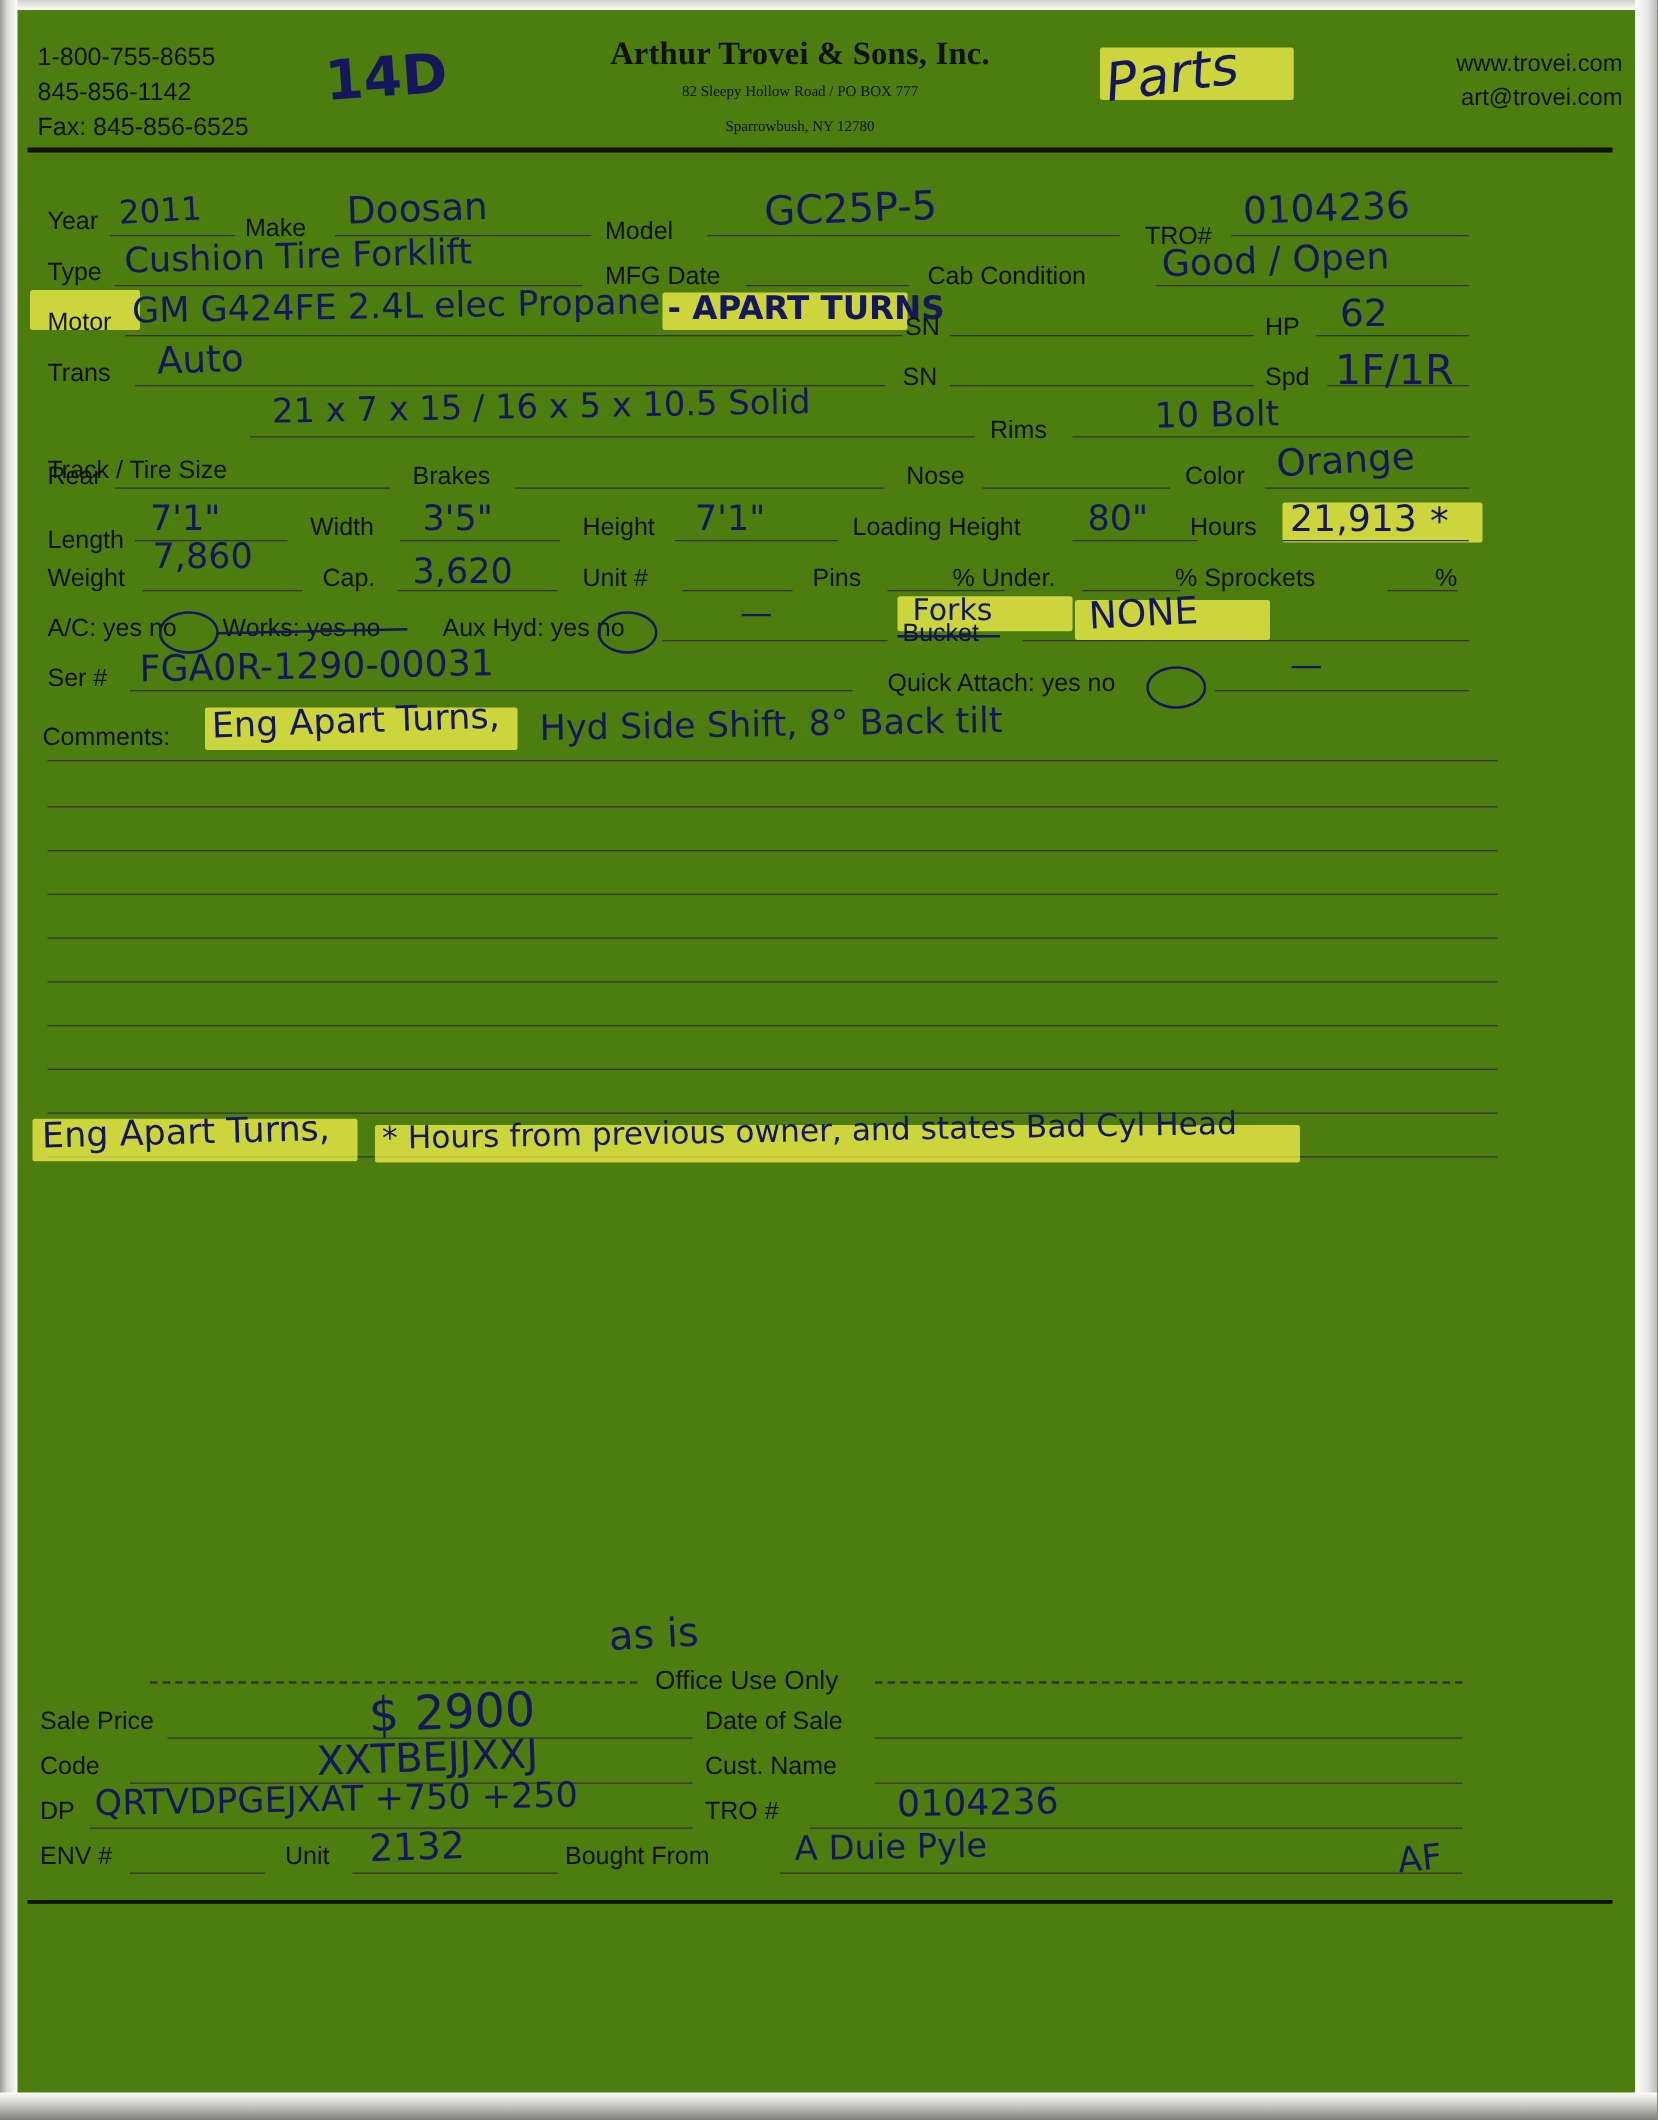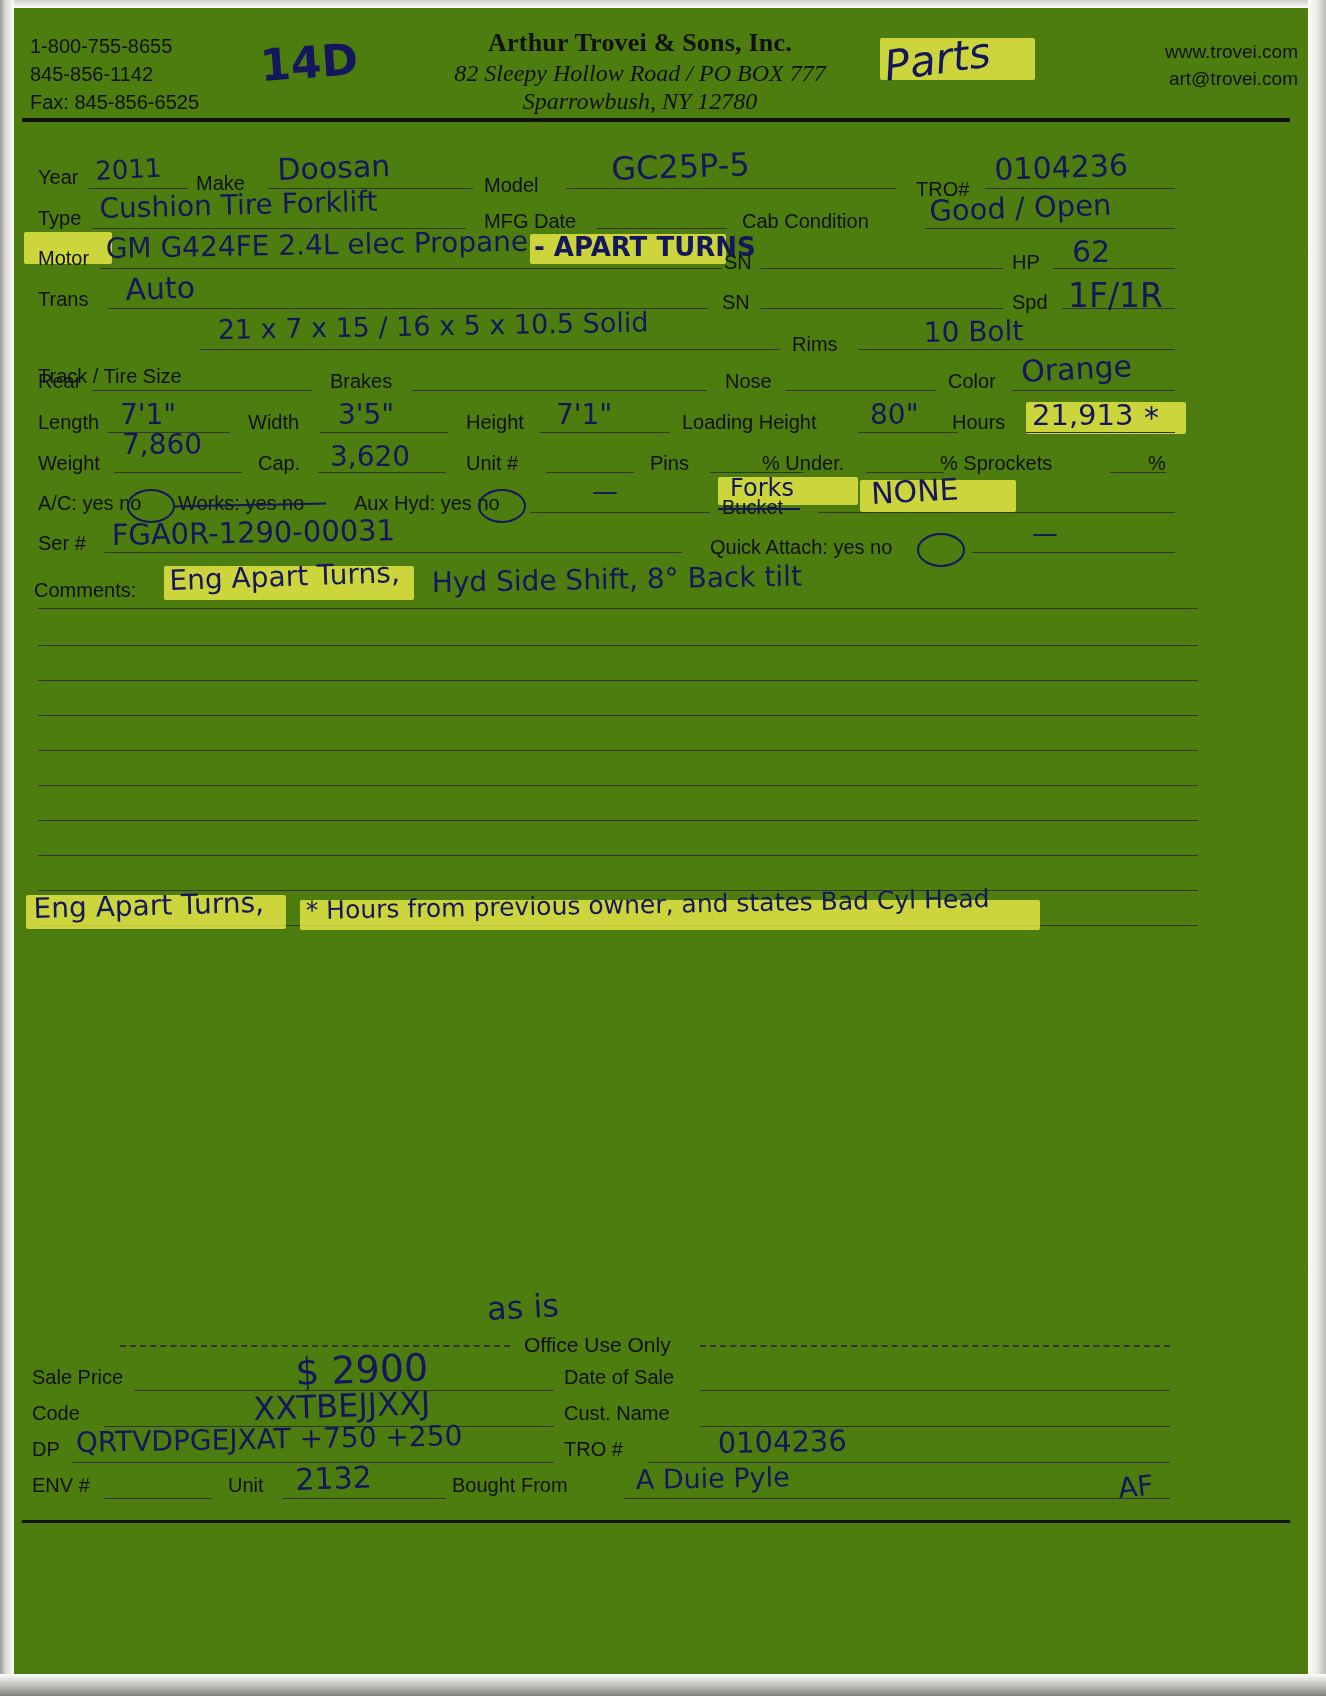--- a/index.html
+++ b/index.html
@@ -44,21 +44,21 @@
   }
   .hdr-center {
     position: absolute; left: 380px; top: 6px; width: 520px; text-align: center;
   }
   .hdr-title {
     font-family: "Liberation Serif", serif;
     font-weight: bold; font-size: 26px; color: #111; letter-spacing: .2px;
   }
   .hdr-addr {
     font-family: "Liberation Serif", serif;
-    font-size: 24px; color: #111; line-height: 26px; margin-top: 2px; font-style: italic;
+    font-size: 12px; color: #111; line-height: 26px; margin-top: 2px;
   }
   .hdr-right {
     position: absolute; right: 28px; top: 16px; text-align: right;
     font-size: 19px; line-height: 27px; color: #111;
   }
   .hdr-rule {
     position: absolute; left: 22px; top: 118px; width: 1268px; height: 4px; background: #111;
   }
 
   
@@ -213,21 +213,21 @@
   <div class="hw" style="left:420px; top:358px;"></div>
 
   <div class="lbl" style="left:725px; top:370px;">Nose</div>
   <div class="line" style="left:786px; top:390px; width:150px;"></div>
   <div class="hw" style="left:792px; top:358px;"></div>
 
   <div class="lbl" style="left:948px; top:370px;">Color</div>
   <div class="line" style="left:1012px; top:390px; width:163px;"></div>
   <div class="hw" style="left:1022px; top:354px; font-size:30px; transform:rotate(-3deg);">Orange</div>
 
-  <div class="lbl" style="left:38px; top:411px;">Length</div>
+  <div class="lbl" style="left:38px; top:421px;">Length</div>
   <div class="line" style="left:108px; top:432px; width:122px;"></div>
   <div class="hw" style="left:120px; top:398px; font-size:28px;">7'1"</div>
 
   <div class="lbl" style="left:248px; top:411px;">Width</div>
   <div class="line" style="left:320px; top:432px; width:128px;"></div>
   <div class="hw" style="left:338px; top:398px; font-size:28px;">3'5"</div>
 
   <div class="lbl" style="left:466px; top:411px;">Height</div>
   <div class="line" style="left:540px; top:432px; width:130px;"></div>
   <div class="hw" style="left:556px; top:398px; font-size:28px;">7'1"</div>

